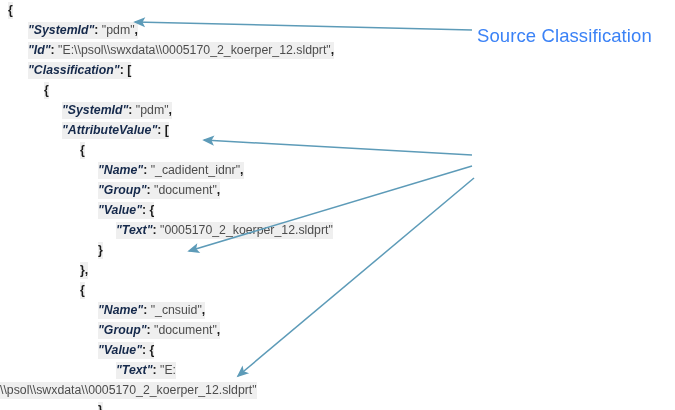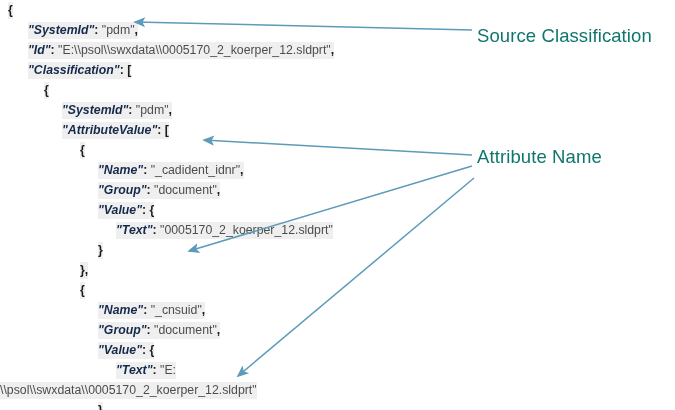--- a/index.html
+++ b/index.html
@@ -58,21 +58,21 @@
   .v {           
     color: #4d4d4d;
     font-weight: normal;
   }
 
   
   .anno-label {
     position: absolute;
     font-family: "Liberation Sans", sans-serif;
     font-size: 18.5px;
-    color: #0f766e;
+    color: #3b82f6;
     white-space: nowrap;
     letter-spacing: 0.1px;
   }
   #label-source {
     left: 477px;
     top: 25px;
   }
   #label-attr {
     left: 477px;
     top: 146px;
@@ -101,15 +101,14 @@
       </marker>
     </defs>
     <line x1="472" y1="30" x2="135" y2="22" stroke="#5d9bb8" stroke-width="1.5" marker-end="url(#ah)"></line>
     <line x1="472" y1="155" x2="204" y2="140" stroke="#5d9bb8" stroke-width="1.5" marker-end="url(#ah)"></line>
     <line x1="472" y1="166" x2="189" y2="251" stroke="#5d9bb8" stroke-width="1.5" marker-end="url(#ah)"></line>
     <line x1="474" y1="178" x2="238" y2="376" stroke="#5d9bb8" stroke-width="1.5" marker-end="url(#ah)"></line>
   </svg>
 
   <div class="anno-label" id="label-source">Source Classification</div>
 
-  <div class="anno-label" id="label-attr">Attribute Name</div>
 
 </div>
 
 </body></html>

